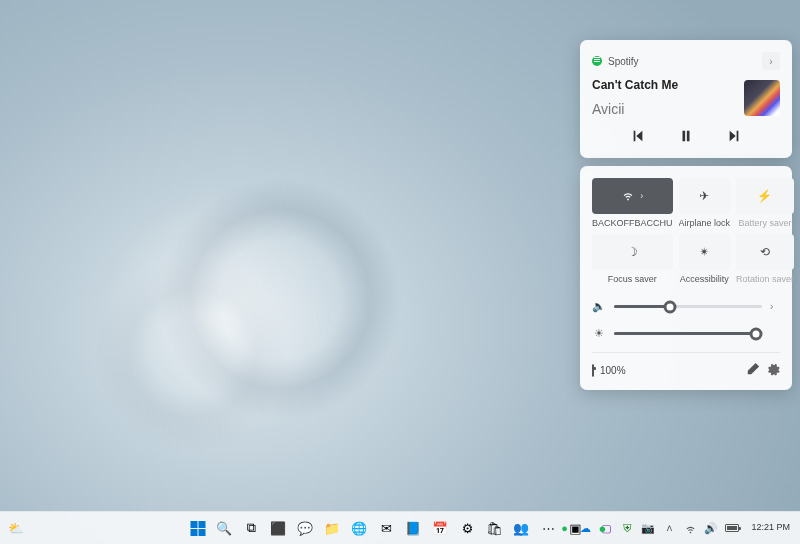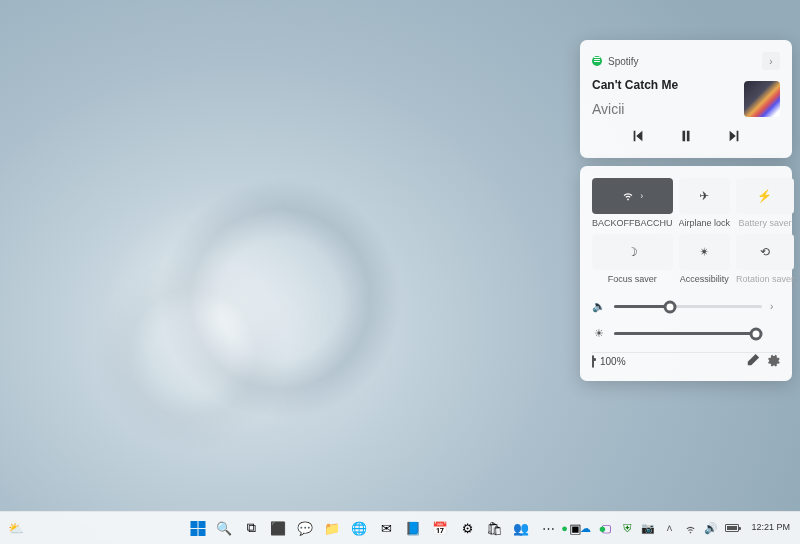--- a/index.html
+++ b/index.html
@@ -10,42 +10,42 @@
  radial-gradient(circle 200px at 35% 55%,transparent 30%,rgba(140,160,175,.35) 45%,transparent 60%),
  radial-gradient(circle 160px at 24% 65%,transparent 25%,rgba(180,195,205,.4) 40%,transparent 60%);
  filter:blur(1px)}
 .panel-stack{position:absolute;top:40px;right:8px;width:212px;display:flex;flex-direction:column;gap:8px}
 .card{background:rgba(252,252,253,.95);border-radius:7px;box-shadow:0 4px 18px rgba(0,0,0,.18);padding:12px}
 .media-header{display:flex;align-items:center;gap:6px;margin-bottom:8px}
 .sp-icon{width:10px;height:10px;border-radius:50%;background:#1db954;position:relative}
 .sp-icon::after{content:"";position:absolute;left:2px;top:3px;width:6px;height:1px;background:#fff;box-shadow:0 2px 0 #fff,0 -2px 0 #fff;border-radius:1px}
 .media-app{font-size:10px;color:#555}
 .media-next-track{margin-left:auto;width:18px;height:18px;border-radius:3px;background:#f0f1f3;display:flex;align-items:center;justify-content:center;color:#888;font-size:10px}
-.media-body{display:flex;gap:8px;align-items:flex-end}
+.media-body{display:flex;gap:8px;align-items:center}
 .media-text{flex:1}
 .media-title{font-size:12px;font-weight:600;color:#222}
 .media-artist{font-size:14px;color:#777;margin-top:9px}
 .album-art{width:36px;height:36px;border-radius:4px;background:linear-gradient(135deg,#2b2b3a 0%,#4a4a5c 40%,#e8a850 55%,#d55 65%,#55e 75%,#fff 90%)}
 .media-controls{display:flex;justify-content:center;gap:34px;margin-top:12px;color:#333;font-size:12px}
 .media-btn{cursor:pointer}
 .qs-grid{display:grid;grid-template-columns:repeat(3,1fr);gap:6px}
 .qs-item{display:flex;flex-direction:column;align-items:center;gap:4px}
 .qs-btn{width:100%;height:36px;border-radius:4px;background:#f4f5f7;display:flex;align-items:center;justify-content:center;gap:3px;color:#444;font-size:12px}
 .qs-btn.active{background:#575a5f;color:#fff}
 .qs-btn .chev{font-size:9px;opacity:.85;margin-left:2px}
 .qs-label{font-size:9px;color:#555;text-align:left;white-space:nowrap;overflow:hidden;text-overflow:ellipsis;max-width:100%}
 .qs-label.dim{color:#aaa}
 .sliders{margin-top:10px;display:flex;flex-direction:column;gap:14px}
 .slider-row{display:flex;align-items:center;gap:8px}
 .slider-row .ic{width:14px;text-align:center;font-size:11px;color:#555}
 .slider-track{flex:1;height:3px;background:#d9dbde;border-radius:2px;position:relative}
 .slider-fill{position:absolute;left:0;top:0;bottom:0;background:#5b5e63;border-radius:2px}
 .slider-thumb{position:absolute;top:50%;width:13px;height:13px;border-radius:50%;background:#fff;border:3px solid #5b5e63;transform:translate(-50%,-50%)}
 .slider-chev{font-size:10px;color:#888;width:10px}
-.qs-footer{display:flex;align-items:center;gap:6px;margin-top:12px;border-top:1px solid #e6e7e9;font-size:10px;color:#444}
+.qs-footer{display:flex;align-items:center;gap:6px;margin-top:12px;padding-top:9px;border-top:1px solid #e6e7e9;font-size:10px;color:#444}
 .qs-footer .spacer{flex:1}
 .qs-footer .fic{font-size:11px;color:#555}
 .taskbar{position:absolute;left:0;right:0;bottom:0;height:33px;background:rgba(245,247,250,.92);backdrop-filter:blur(4px);display:flex;align-items:center;padding:0 4px;border-top:1px solid rgba(0,0,0,.05)}
 .tb-left{display:flex;align-items:center;gap:2px}
 .tb-center{position:absolute;left:50%;transform:translateX(-50%);display:flex;align-items:center;gap:3px}
 .tb-right{margin-left:auto;display:flex;align-items:center;gap:5px}
 .tb-ic{width:24px;height:24px;border-radius:3px;display:flex;align-items:center;justify-content:center;font-size:13px}
 .tray-ic{width:16px;height:16px;display:flex;align-items:center;justify-content:center;font-size:11px;color:#555}
 .clock{font-size:9px;color:#333;text-align:center;line-height:1.1;padding:0 6px}
 .win-logo{display:grid;grid-template-columns:7px 7px;grid-template-rows:7px 7px;gap:1px}

